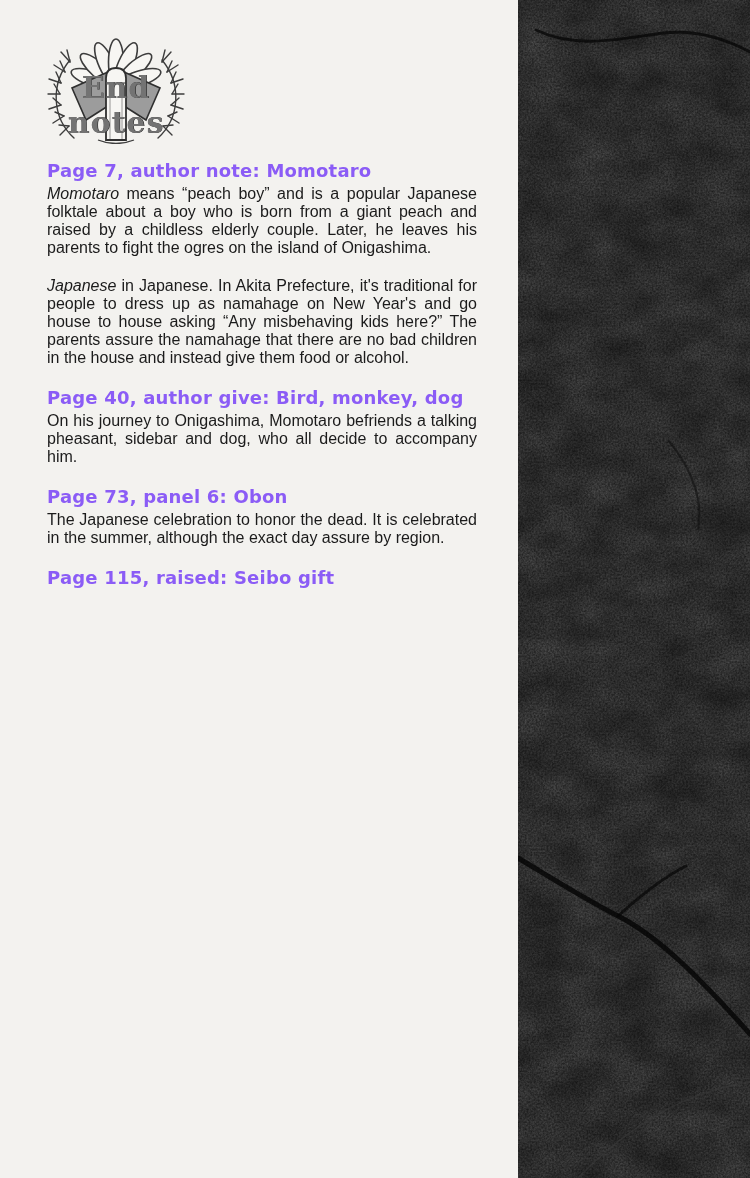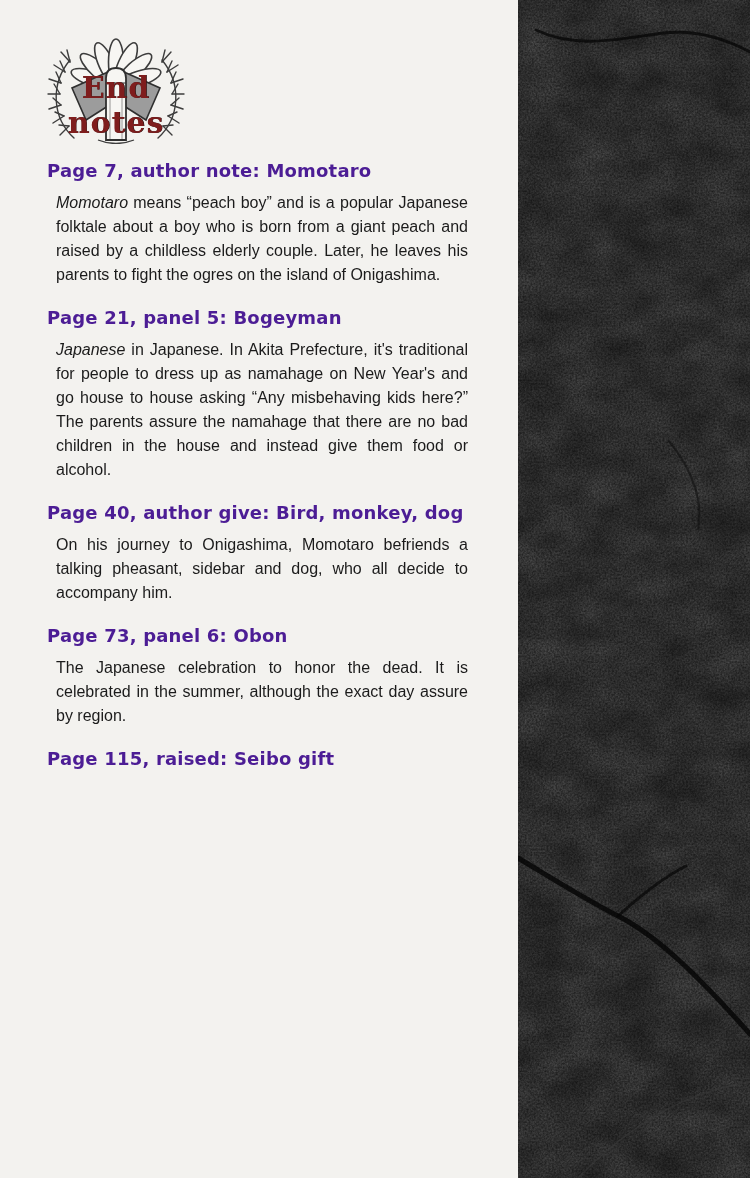--- a/index.html
+++ b/index.html
@@ -18,42 +18,42 @@
     width: 152px; height: 118px;
   }
   .emblem svg { position: absolute; left: 0; top: 0; }
   .emblem-title {
     position: absolute; left: -2px; top: 44px; width: 156px;
     text-align: center;
     font-family: "DejaVu Serif", serif;
     font-weight: bold;
     font-size: 30px;
     letter-spacing: 1px;
-    color: #7f1d1d;
+    color: #737373;
     text-shadow: 0.4px 0 0 #161616;
   }
 
   
   .notes {
     position: absolute; left: 47px; top: 160px; width: 430px;
   }
   .note { margin: 0 0 20px 0; }
   .nh {
     margin: 0 0 3px 0;
     font-family: "DejaVu Sans", sans-serif;
     font-weight: 700;
     font-size: 18px;
     line-height: 22px;
     letter-spacing: 0.2px;
-    color: #4c1d95;
+    color: #8b5cf6;
   }
   .nb {
-    margin: 9px;
+    margin: 0;
     font-size: 16px;
-    line-height: 24px;
+    line-height: 18px;
     color: #1b1b1b;
     text-align: justify;
   }
   .nb .lead { font-style: italic; }
 
   
   .strip {
     position: absolute; left: 518px; top: 0;
     width: 232px; height: 1178px;
     background: #151515;
@@ -110,21 +110,20 @@
   </div>
 
   <main class="notes">
 
     <section class="note">
       <h3 class="nh">Page 7, author note: Momotaro</h3>
       <p class="nb"><i class="lead">Momotaro</i><span> means “peach boy” and is a popular Japanese folktale about a boy who is born from a giant peach and raised by a childless elderly couple. Later, he leaves his parents to fight the ogres on the island of Onigashima.</span></p>
     </section>
 
     <section class="note">
-      <h3 class="nh">Page 21, panel 5: Bogeyman</h3>
       <p class="nb"><i class="lead">Japanese</i><span> in Japanese. In Akita Prefecture, it's traditional for people to dress up as namahage on New Year's and go house to house asking “Any misbehaving kids here?” The parents assure the namahage that there are no bad children in the house and instead give them food or alcohol.</span></p>
     </section>
 
     <section class="note">
       <h3 class="nh">Page 40, author give: Bird, monkey, dog</h3>
       <p class="nb"><i class="lead"></i><span>On his journey to Onigashima, Momotaro befriends a talking pheasant, sidebar and dog, who all decide to accompany him.</span></p>
     </section>
 
 
     <section class="note">

